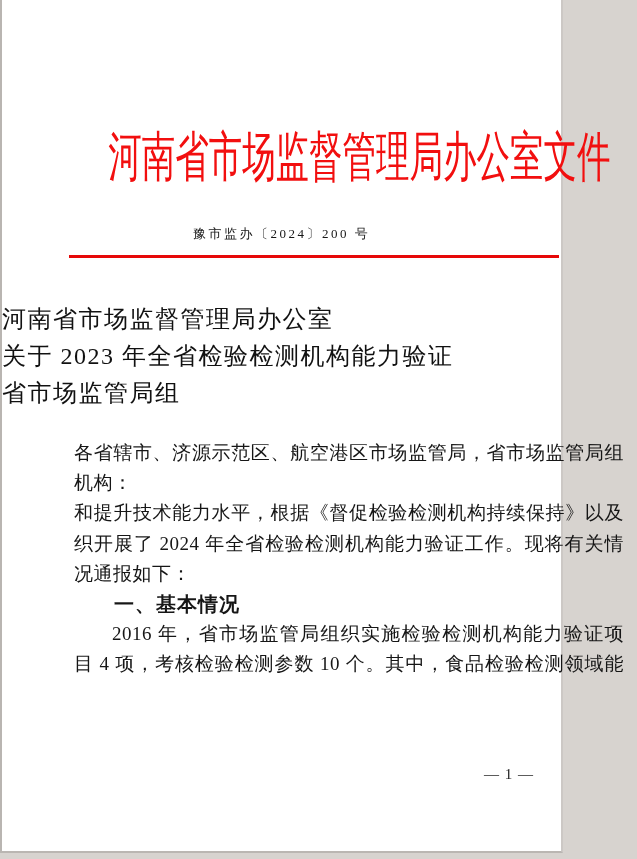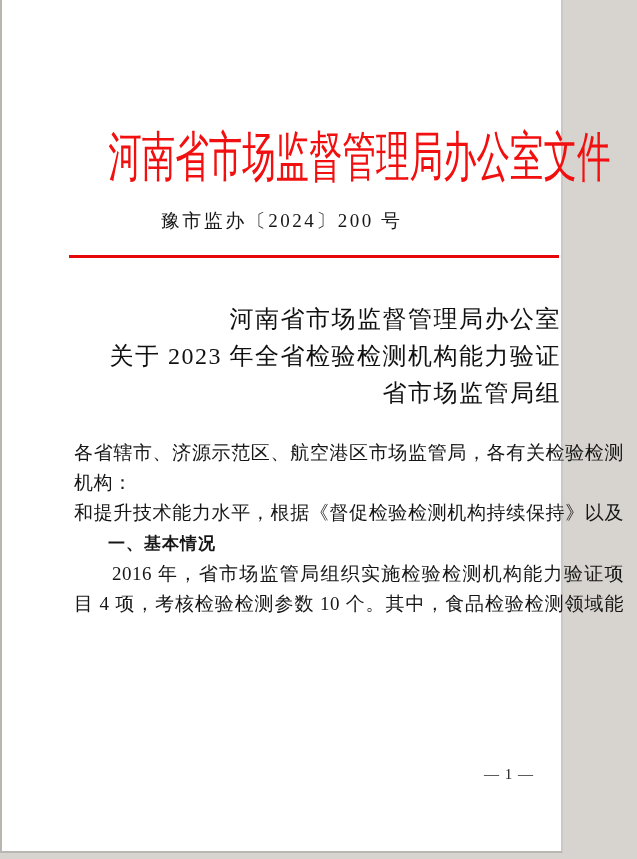--- a/index.html
+++ b/index.html
@@ -27,33 +27,33 @@
     position:absolute;left:0;top:124px;width:100%;
     text-align:center;
     font-size:54px;line-height:66px;
     color:var(--accent-red);
     white-space:nowrap;
     transform:scaleX(0.62);
     transform-origin:50% 50%;
     font-weight:500;
   }
   .doc-number{
-    position:absolute;left:0;top:208px;width:100%;
+    position:absolute;left:0;top:225px;width:100%;
     text-align:center;
-    font-size:19px;letter-spacing:2.5px;
+    font-size:13px;letter-spacing:2.5px;
     color:var(--ink);
   }
   .red-rule{
     position:absolute;left:67px;top:255px;
     width:490px;height:3px;
     background:var(--rule-red);
   }
   .doc-title{
     position:absolute;left:0;top:301px;width:100%;
-    text-align:right;
+    text-align:left;
     font-size:24px;line-height:37px;letter-spacing:1.5px;
     color:#111;
   }
   .doc-body{
     position:absolute;left:72px;top:438px;width:550px;
     font-size:19px;line-height:30.2px;letter-spacing:0.5px;
     color:var(--ink);
   }
   .body-line{
     text-align:justify;
@@ -61,21 +61,21 @@
   .body-line.just{
     text-align-last:justify;
   }
   .body-line.indent{
     text-indent:2em;
   }
   .body-line.heading{
     font-family:"Liberation Sans","DejaVu Sans",sans-serif;
     font-weight:bold;
     letter-spacing:1px;
-    font-size:17px;
+    font-size:20px;
   }
   .page-number{
     position:absolute;left:482px;top:766px;
     font-size:15px;letter-spacing:1px;
     color:#222;
     white-space:nowrap;
   }
   .bottom-scan-strip{
     position:absolute;left:0;top:853px;width:637px;height:6px;
     background:var(--scan-edge);
@@ -92,23 +92,25 @@
 
   <div class="red-rule"></div>
 
   <div class="doc-title">
     <div>河南省市场监督管理局办公室</div>
     <div>关于 2023 年全省检验检测机构能力验证</div>
     <div>省市场监管局组</div>
   </div>
 
   <div class="doc-body">
-    <div class="body-line just">各省辖市、济源示范区、航空港区市场监管局，各有关检验检测</div>
+    <div class="body-line just">各省辖市、济源示范区、航空港区市场监管局，省市场监管局组</div>
     <div class="body-line">机构：</div>
     <div class="body-line just">和提升技术能力水平，根据《督促检验检测机构持续保持》以及</div>
+    <div class="body-line just">织开展了 2024 年全省检验检测机构能力验证工作。现将有关情</div>
+    <div class="body-line">况通报如下：</div>
     <div class="body-line heading indent">一、基本情况</div>
     <div class="body-line just indent">2016 年，省市场监管局组织实施检验检测机构能力验证项</div>
     <div class="body-line just">目 4 项，考核检验检测参数 10 个。其中，食品检验检测领域能</div>
   </div>
 
   <div class="page-number">— 1 —</div>
 
 </div>
 
 <div class="bottom-scan-strip"></div>

